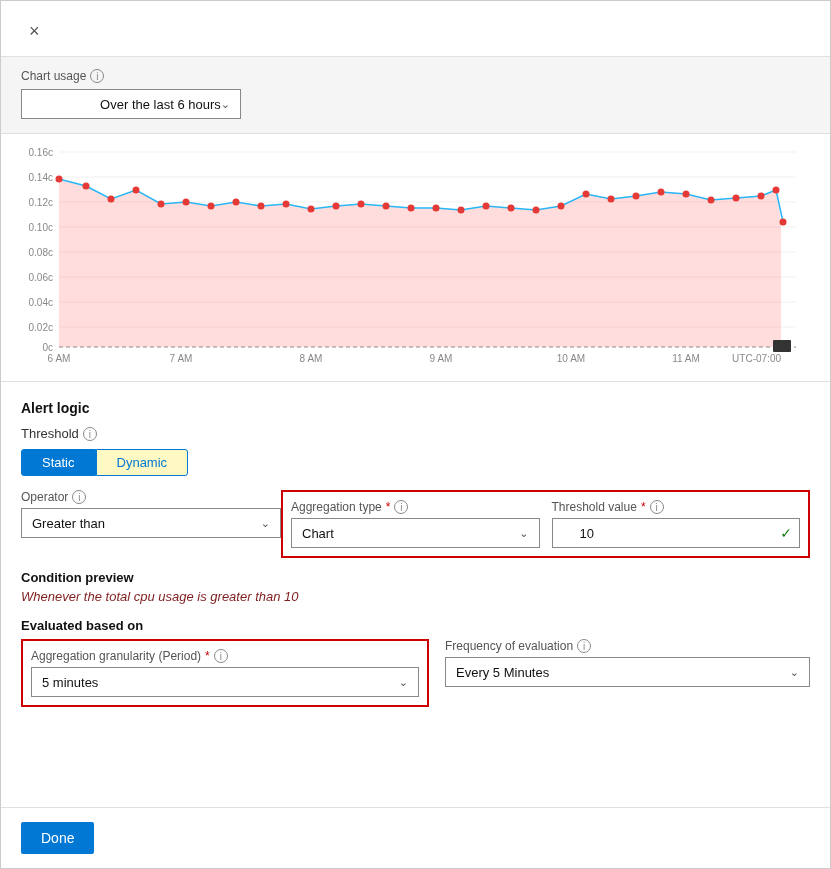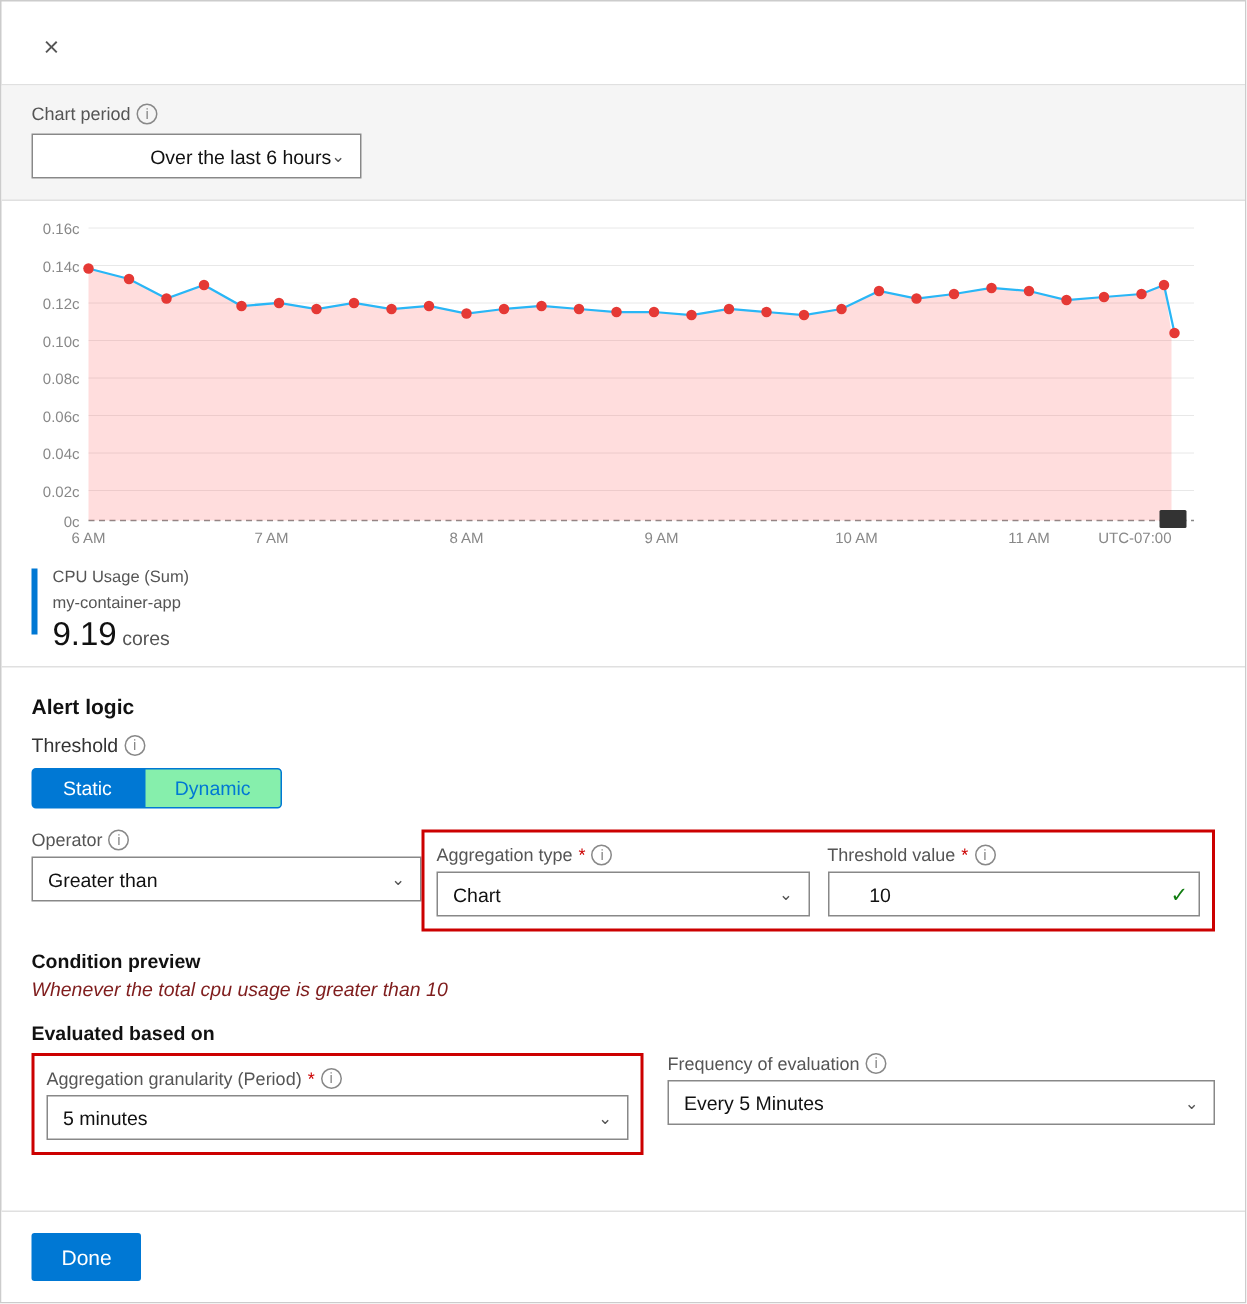--- a/index.html
+++ b/index.html
@@ -156,21 +156,21 @@
       border: 1px solid #0078d4;
       cursor: pointer;
       font-size: 13px;
     }
     .toggle-btn.active {
       background: #0078d4;
       color: #fff;
       border-radius: 3px 0 0 3px;
     }
     .toggle-btn.inactive {
-      background: #86efac;
+      background: #fef9c3;
       color: #0078d4;
       border-radius: 0 3px 3px 0;
     }
 
     
     .form-row {
       display: flex;
       margin-bottom: 12px;
       align-items: flex-start;
     }
@@ -294,21 +294,21 @@
 <body>
 
 <div class="dialog">
 
   <div class="dialog-header">
     <button class="close-btn">×</button>
   </div>
 
   <div class="chart-period-section">
     <div class="section-label">
-      <span>Chart period</span>
+      <span>Chart usage</span>
       <span class="info-icon">i</span>
     </div>
     <div class="dropdown-select">
       <span>Over the last 6 hours</span>
       <span class="dropdown-arrow">⌄</span>
     </div>
   </div>
 
   <div class="chart-area">
     <div class="chart-container">
@@ -379,31 +379,20 @@
         <text x="420" y="218" font-size="10" fill="#888" text-anchor="middle">9 AM</text>
         <text x="550" y="218" font-size="10" fill="#888" text-anchor="middle">10 AM</text>
         <text x="665" y="218" font-size="10" fill="#888" text-anchor="middle">11 AM</text>
         <text x="760" y="218" font-size="10" fill="#888" text-anchor="end">UTC-07:00</text>
 
         <rect x="752" y="196" width="18" height="12" fill="#333" rx="1"></rect>
       </svg>
     </div>
   </div>
 
-  <div class="chart-legend">
-    <div class="legend-bar"></div>
-    <div>
-      <div class="legend-text">CPU Usage (Sum)</div>
-      <div class="legend-text">my-container-app</div>
-      <div>
-        <span class="legend-value">9.19</span>
-        <span class="legend-unit">cores</span>
-      </div>
-    </div>
-  </div>
 
   <hr class="divider-line">
 
   <div class="alert-logic-section">
     <div class="section-title">Alert logic</div>
 
     <div class="threshold-label">
       <span>Threshold</span>
       <span class="info-icon">i</span>
     </div>

